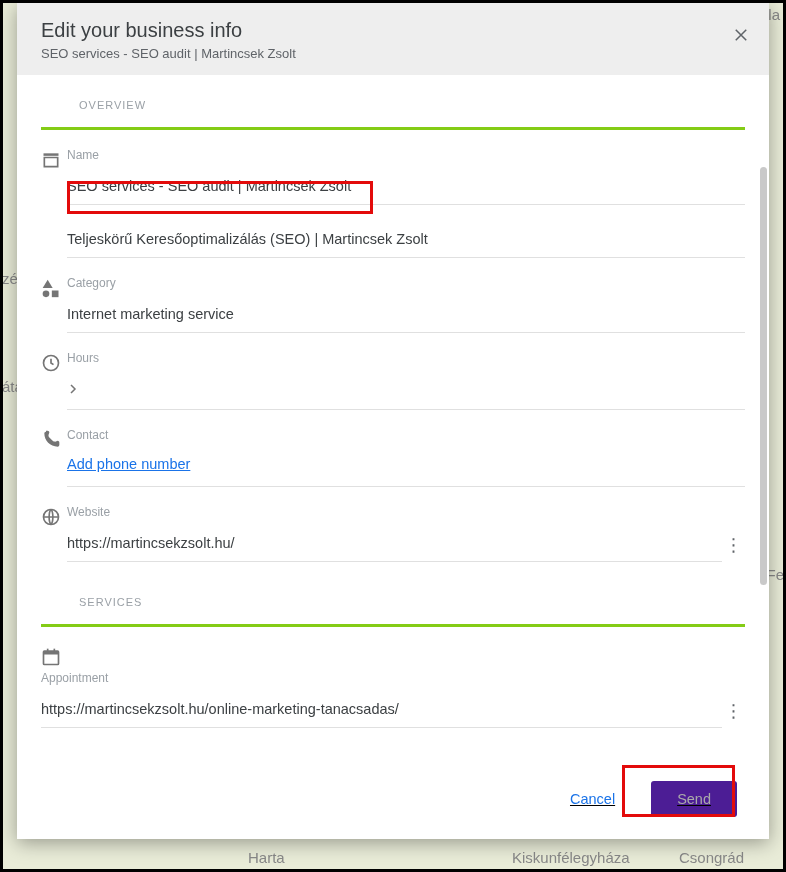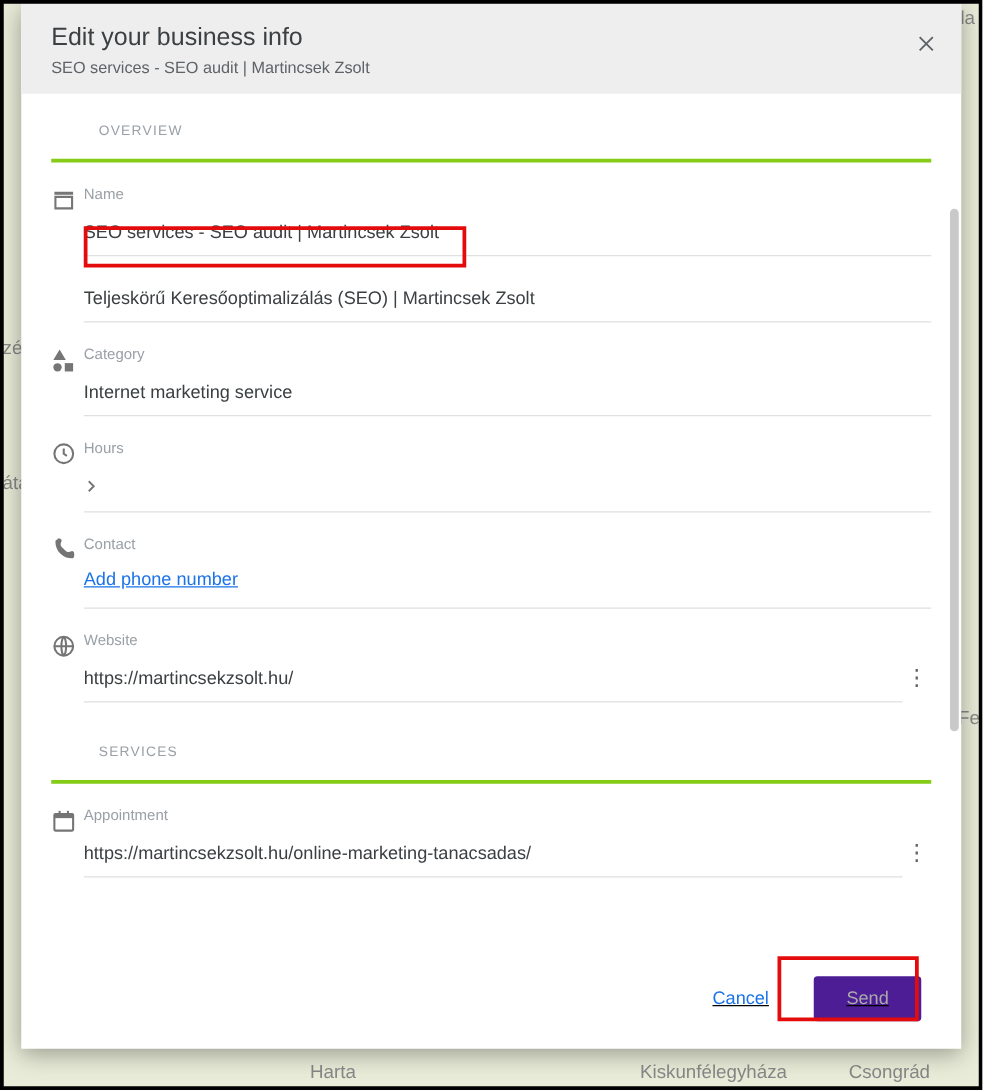--- a/index.html
+++ b/index.html
@@ -64,21 +64,21 @@
   .field-value, .field-input {
     width:100%; border:none; border-bottom:1px solid #e0e0e0;
     font-size: 14.5px; color:#3c4043; padding: 2px 0 10px 0;
     background: transparent;
   }
   .stack > * + * { margin-top: 24px; }
   .link { color:#1a73e8; font-size:14.5px; cursor:pointer;text-decoration:underline; }
   .hours-block { display:flex; justify-content:space-between; align-items:flex-start; }
   .hours-text { font-size:14.5px; color:#3c4043; line-height:1.7; }
   .chev { color:#757575; padding-right:4px; padding-top:4px; cursor:pointer;}
-  .value-row { display:flex; align-items:flex-start; }
+  .value-row { display:flex; align-items:flex-end; }
   .more-dots { width:24px; text-align:center; color:#5f6368; cursor:pointer; font-size:18px; line-height:1; padding-bottom:8px;}
   .redbox1 {
     position:absolute; left:50px; top:178px; width:306px; height:33px;
     border:3px solid #e30b0b; pointer-events:none;
   }
   .footer {
     display:flex; justify-content:flex-end; align-items:center;
     padding: 14px 32px 22px 0; gap: 28px; text-decoration: underline;
   }
   .btn-cancel {
@@ -206,21 +206,21 @@
             <input class="field-input" value="https://martincsekzsolt.hu/" style="">
             <div class="more-dots">
               <span>⋮</span>
             </div>
           </div>
         </div>
       </div>
 
       <div class="section-h" style="margin-top:10px;">SERVICES</div>
 
-      <div class="row" style="padding-bottom:10px;">
+      <div class="row" style="padding-bottom:10px;flex-direction:column;">
         <div class="icon">
           <svg width="20" height="20" viewBox="0 0 24 24" fill="currentColor">
               <rect x="3" y="5" width="18" height="16" rx="1" fill="none" stroke="currentColor" stroke-width="2"></rect>
               <rect x="3" y="5" width="18" height="4"></rect>
               <rect x="7" y="2" width="2" height="5"></rect>
               <rect x="15" y="2" width="2" height="5"></rect>
             </svg>
         </div>
         <div class="content">
           <div class="field-label">Appointment</div>

